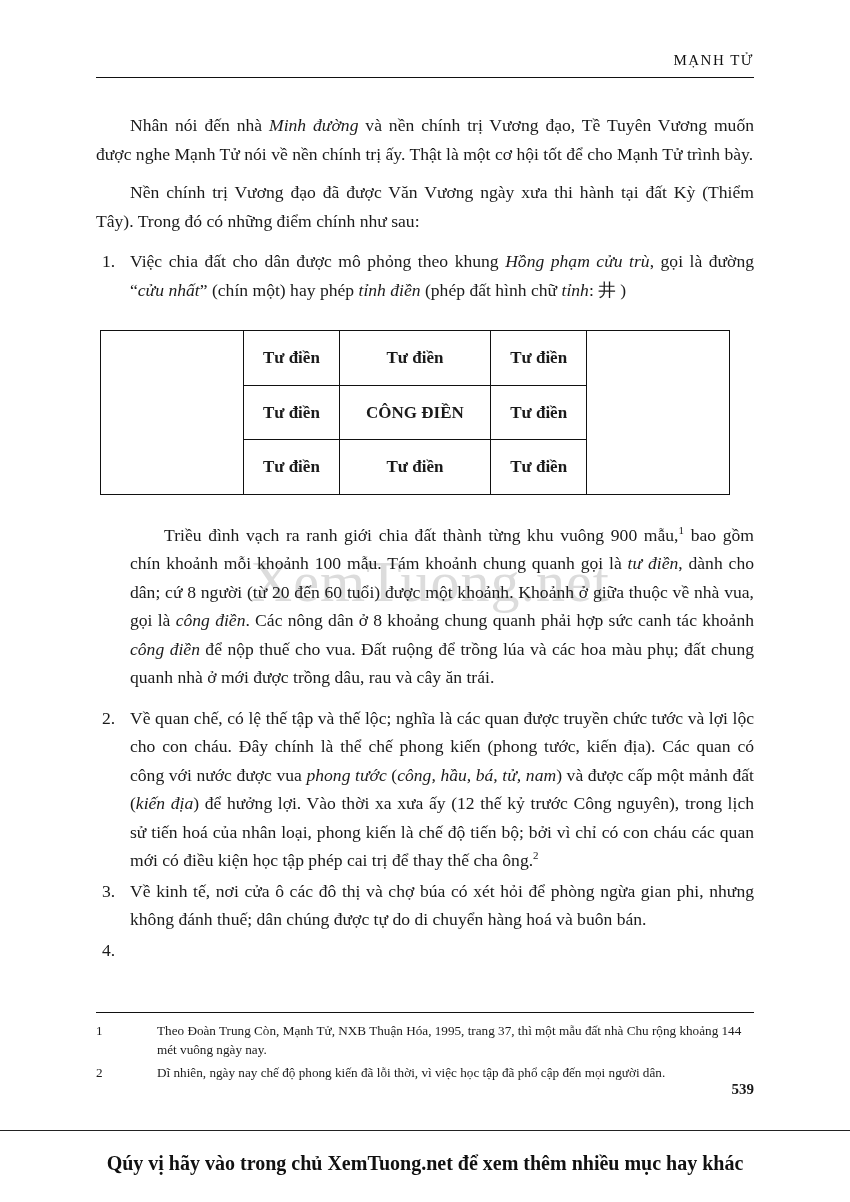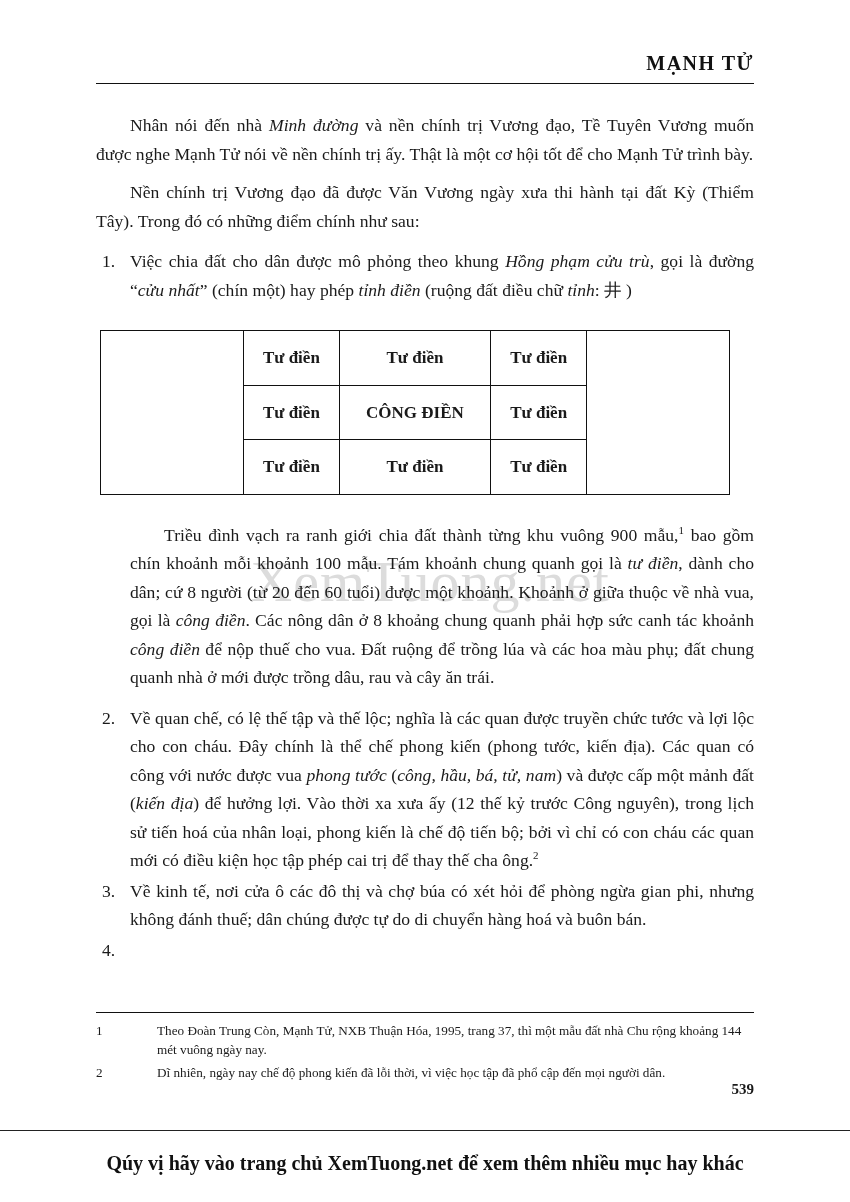--- a/index.html
+++ b/index.html
@@ -25,22 +25,22 @@
   
   .header {
     position: absolute;
     left: 96px;
     right: 96px;
     top: 52px;
     text-align: right;
   }
   .header-title {
     font-family: "Liberation Serif", serif;
-    font-weight: bold;
-    font-size: 20px;
+    font-weight: normal;
+    font-size: 15px;
     letter-spacing: 1.5px;
     color: #111;
   }
   .header-rule {
     margin-top: 8px;
     border-bottom: 1.6px solid #111;
   }
   
   .content {
     position: absolute;
@@ -200,21 +200,21 @@
 
   <div class="content">
 
     <p class="para"><span>Nhân nói đến nhà </span><span class="ital">Minh đường</span><span> và nền chính trị Vương đạo, Tề Tuyên Vương muốn được nghe Mạnh Tử nói về nền chính trị ấy. Thật là một cơ hội tốt để cho Mạnh Tử trình bày.</span></p>
 
     <p class="para2">Nền chính trị Vương đạo đã được Văn Vương ngày xưa thi hành tại đất Kỳ (Thiểm Tây). Trong đó có những điểm chính như sau:</p>
 
     <ol class="numlist">
       <li>
         <span class="marker">1.</span>
-        <span>Việc chia đất cho dân được mô phỏng theo khung </span><span class="ital">Hồng phạm cửu trù</span><span>, gọi là đường “</span><span class="ital">cửu nhất</span><span>” (chín một) hay phép </span><span class="ital">tỉnh điền</span><span> (ruộng đất điều chữ </span><span class="ital">tỉnh</span><span>: </span><span class="hanzi">井</span><span> )</span>
+        <span>Việc chia đất cho dân được mô phỏng theo khung </span><span class="ital">Hồng phạm cửu trù</span><span>, gọi là đường “</span><span class="ital">cửu nhất</span><span>” (chín một) hay phép </span><span class="ital">tỉnh điền</span><span> (phép đất hình chữ </span><span class="ital">tỉnh</span><span>: </span><span class="hanzi">井</span><span> )</span>
       </li>
     </ol>
 
     <div class="table-wrap">
       <table class="fieldgrid">
         <tbody>
             <tr>
           <td></td>
           <td class="cell edge-left">Tư điền</td>
           <td class="cell">Tư điền</td>
@@ -265,16 +265,16 @@
     <div class="fn">
       <div class="fn-num">2</div>
       <div class="fn-text">Dĩ nhiên, ngày nay chế độ phong kiến đã lỗi thời, vì việc học tập đã phổ cập đến mọi người dân.</div>
     </div>
   </div>
 
   <div class="pagenum">539</div>
 
   <div class="banner-rule"></div>
   <div class="banner">
-    <span>Qúy vị hãy vào trang chủ </span><span class="brand">XemTuong.net</span><span> để xem thêm nhiều mục hay khác</span>
+    <span>Qúy vị hãy vào trong chủ </span><span class="brand">XemTuong.net</span><span> để xem thêm nhiều mục hay khác</span>
   </div>
 
 </div>
 
 </body></html>

